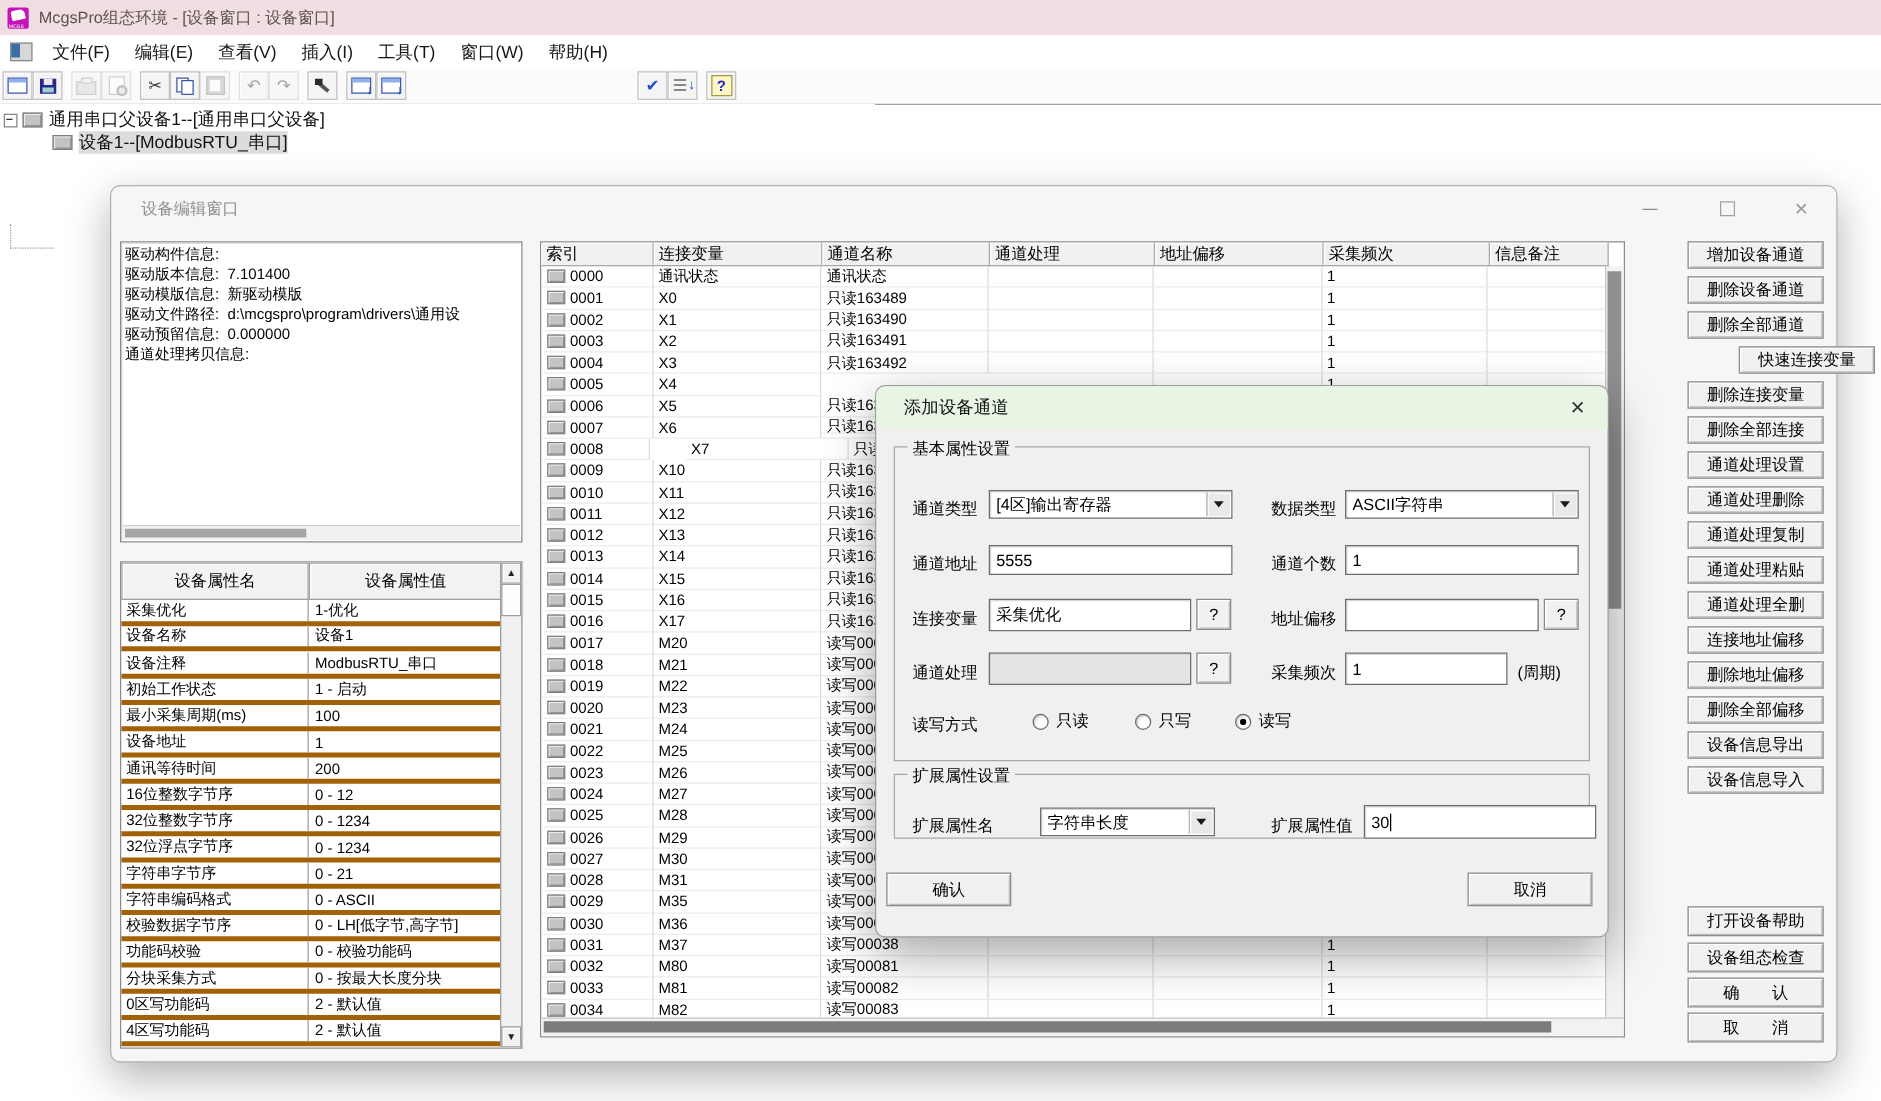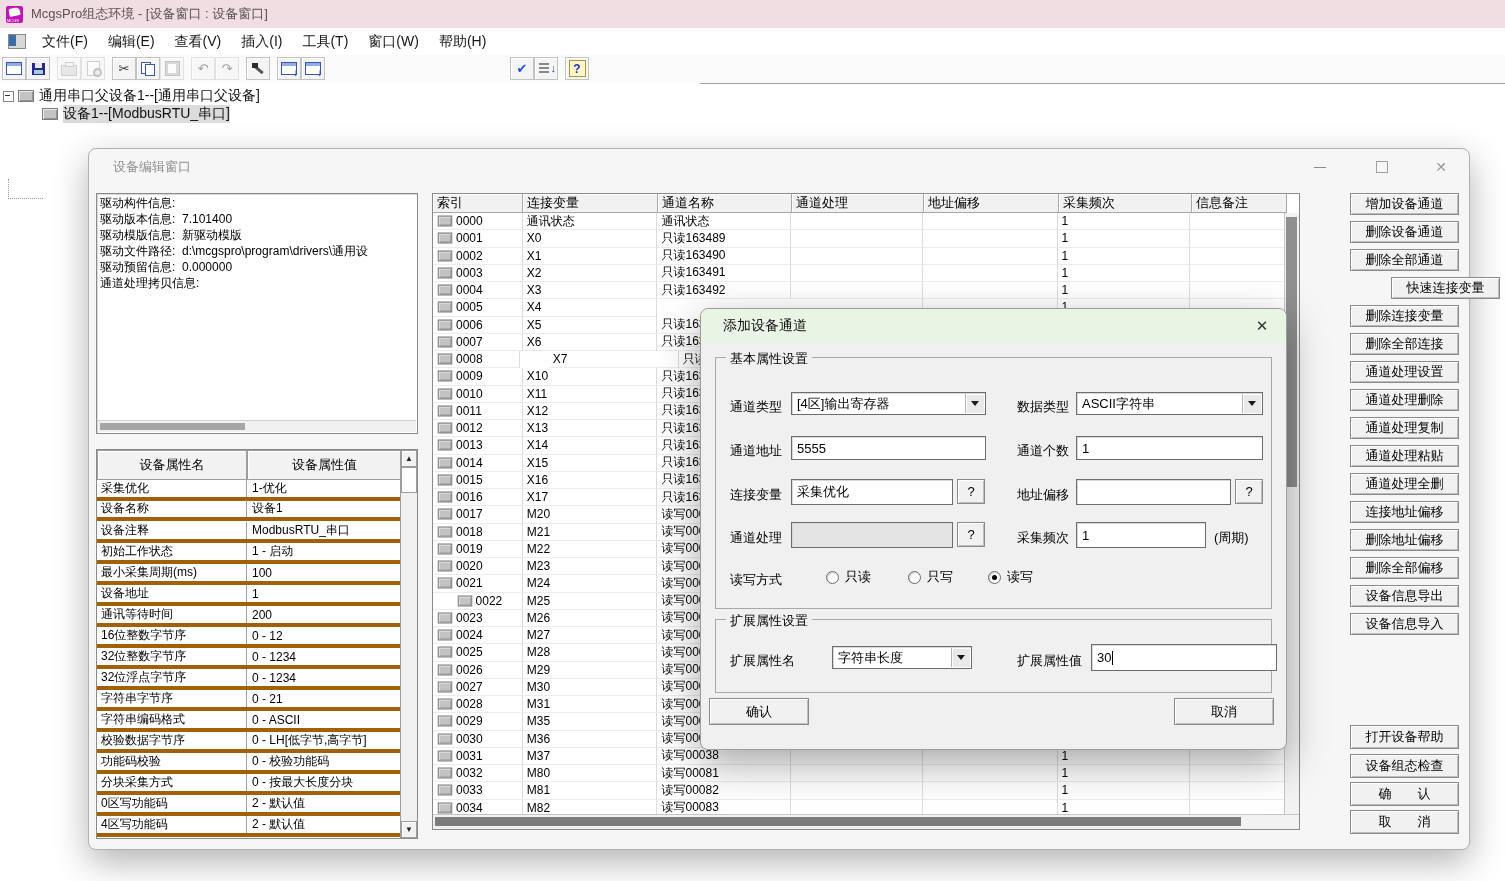--- a/index.html
+++ b/index.html
@@ -553,21 +553,21 @@
           <div class="crow" style="top: 362.25px;">
             <div class="ccell" style="width: 90px;"><span class="chip"></span>0021</div>
             <div class="ccell" style="width: 135px;">M24</div>
             <div class="ccell" style="width: 134px;">读写00025</div>
             <div class="ccell" style="width: 132px;"></div>
             <div class="ccell" style="width: 135px;"></div>
             <div class="ccell" style="width: 133px;">1</div>
             <div class="ccell" style="width: 95px;"></div>
           </div>
           <div class="crow" style="top: 379.5px;">
-            <div class="ccell" style="width: 90px; justify-content: center;"><span class="chip"></span>0022</div>
+            <div class="ccell" style="width: 90px;"><span class="chip"></span>0022</div>
             <div class="ccell" style="width: 135px;">M25</div>
             <div class="ccell" style="width: 134px;">读写00026</div>
             <div class="ccell" style="width: 132px;"></div>
             <div class="ccell" style="width: 135px;"></div>
             <div class="ccell" style="width: 133px;">1</div>
             <div class="ccell" style="width: 95px;"></div>
           </div>
           <div class="crow" style="top: 396.75px;">
             <div class="ccell" style="width: 90px;"><span class="chip"></span>0023</div>
             <div class="ccell" style="width: 135px;">M26</div>
@@ -783,21 +783,21 @@
       <div class="radio-item" style="left:192px;top:210px;">
         <span class="radio"></span>
         <span>只写</span>
       </div>
       <div class="radio-item" style="left:272px;top:210px;">
         <span class="radio sel"></span>
         <span>读写</span>
       </div>
     </div>
 
-    <div class="group" style="left:14px;top:310px;width:557px;height:74px;">
+    <div class="group" style="left:14px;top:310px;width:557px;height:52px;">
       <span class="legend">扩展属性设置</span>
       <span class="dlabel" style="left:14px;top:32px;">扩展属性名</span>
       <div class="csel" style="left:116px;top:26px;width:140px;height:23px;">
         <span>字符串长度</span>
         <span class="selarrow">
             <span class="tri"></span>
           </span>
       </div>
       <span class="dlabel" style="left:301px;top:32px;">扩展属性值</span>
       <div class="cinput" style="left:375px;top:24px;width:186px;height:27px;">

